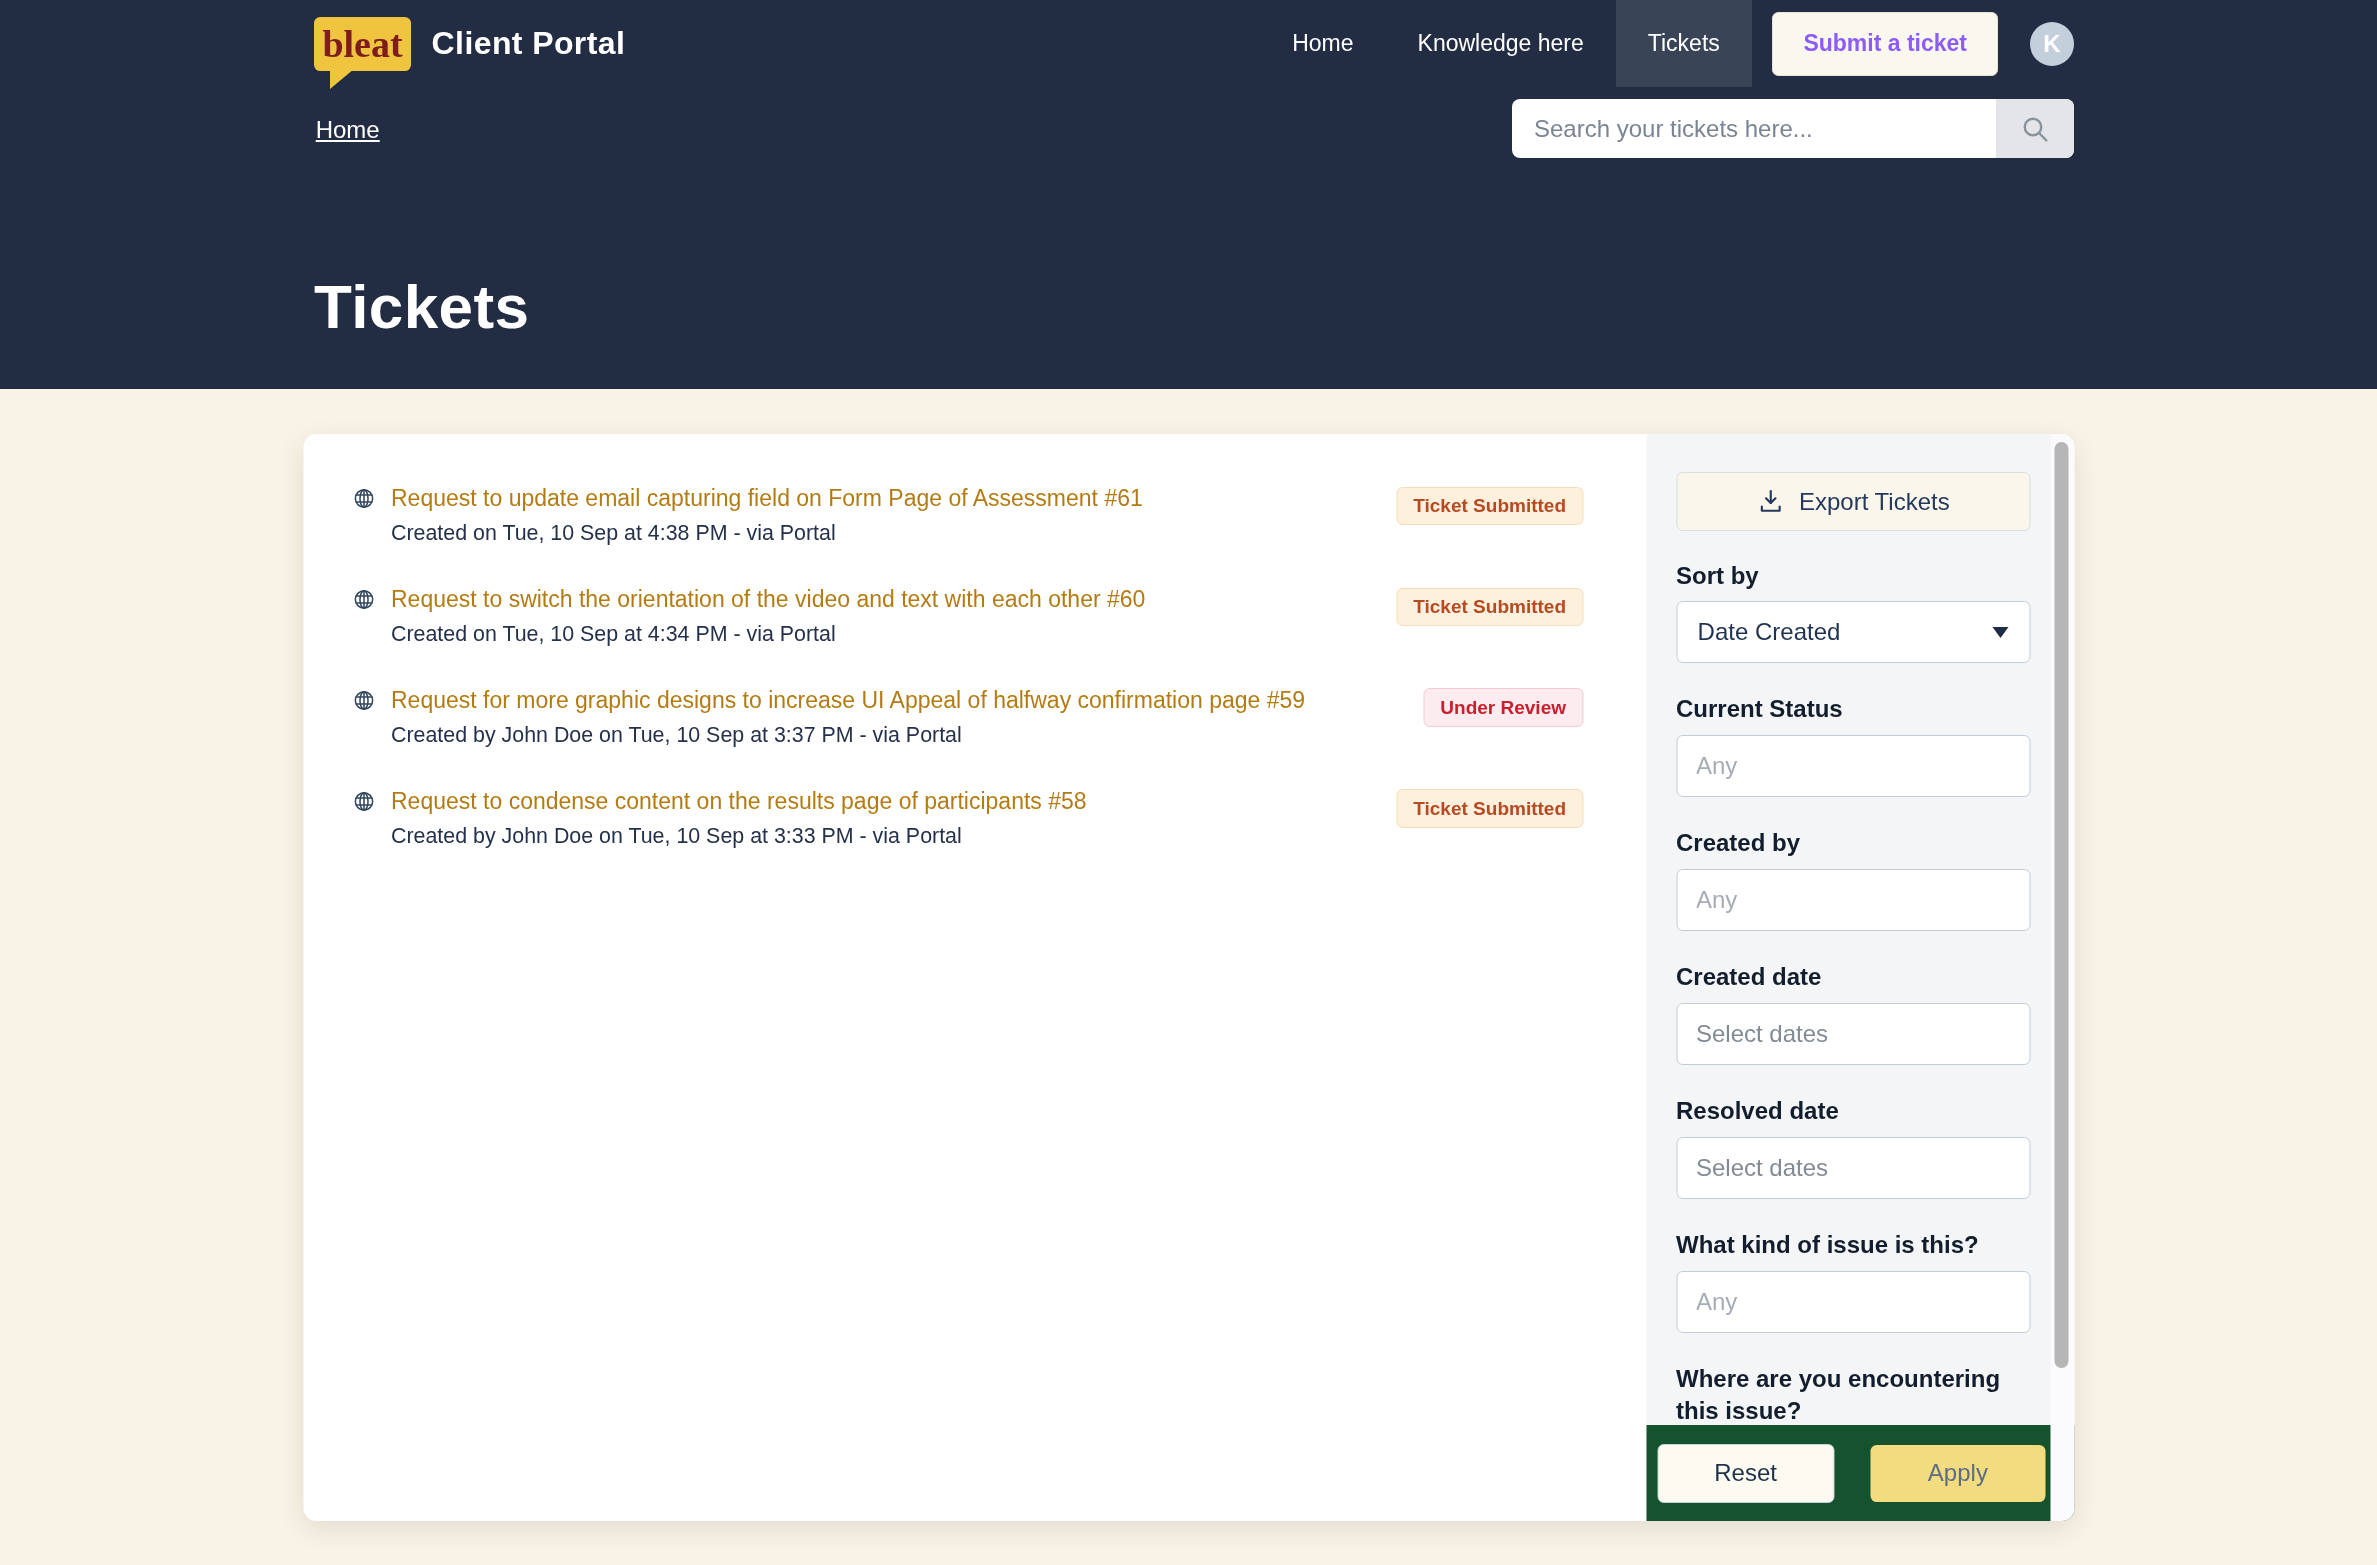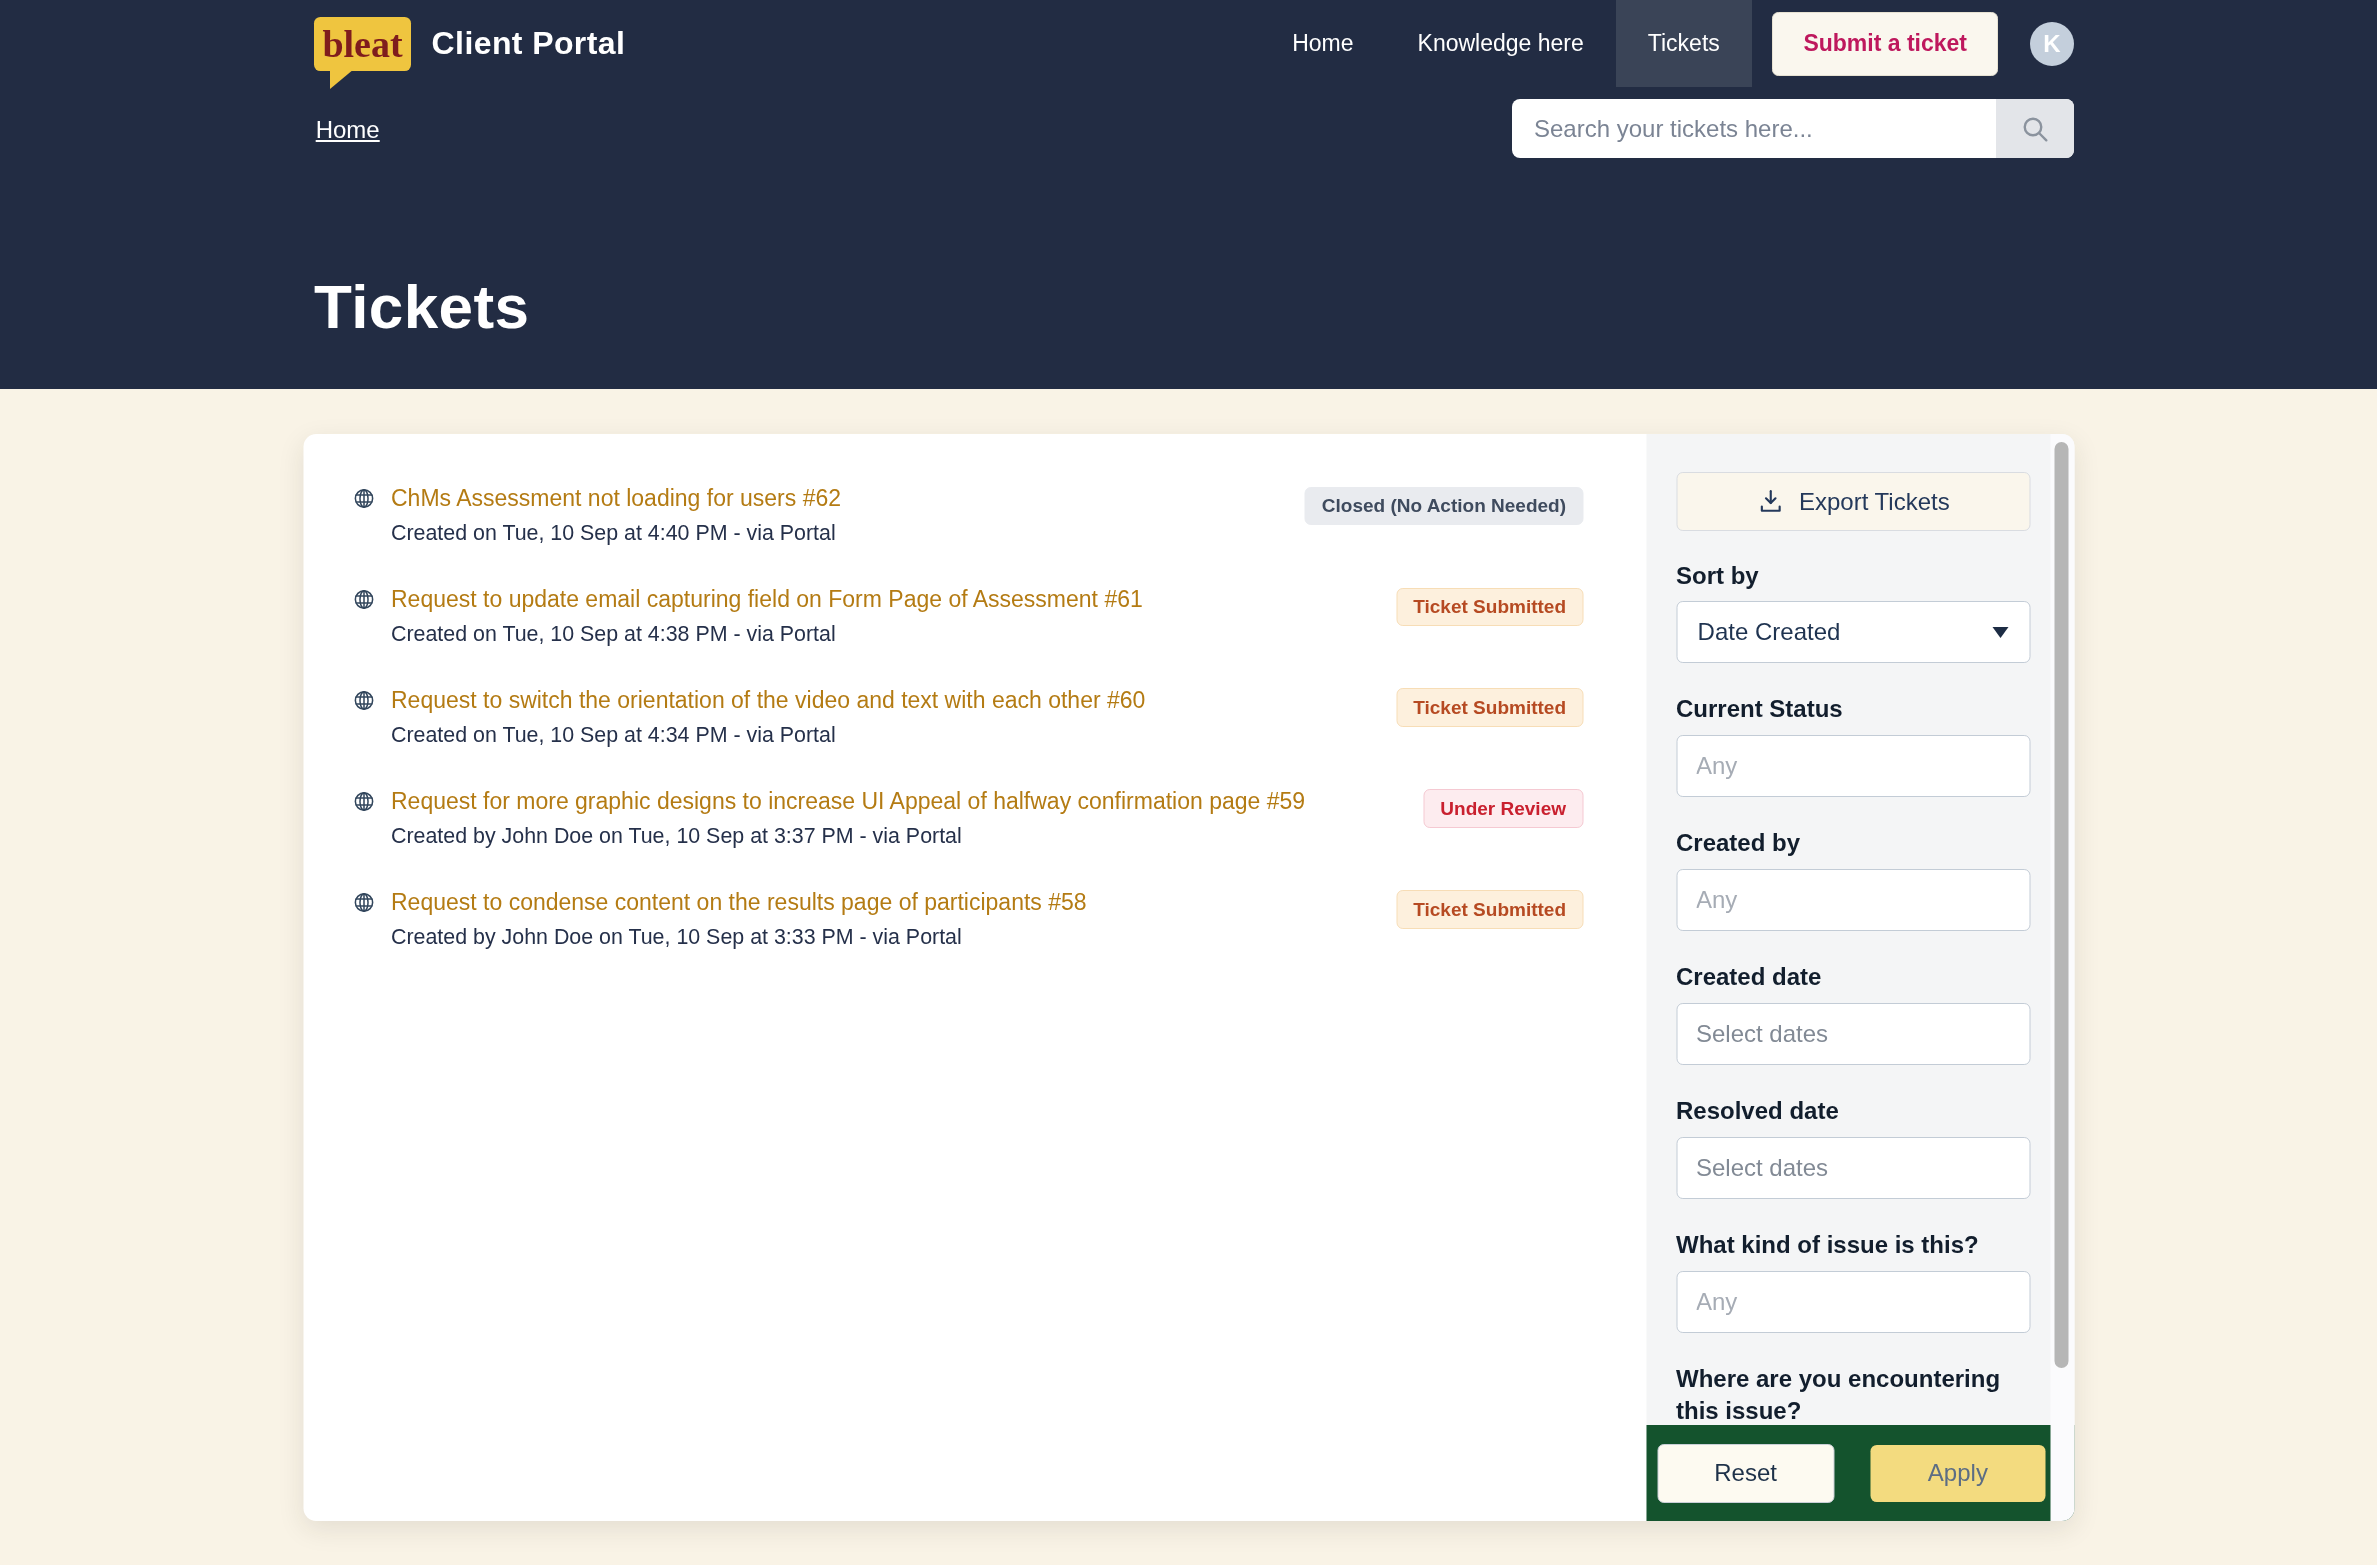--- a/index.html
+++ b/index.html
@@ -15,21 +15,21 @@
   .logo-bubble{position:relative;width:97px;height:54px;background:#efc53f;border-radius:6.3px;
     display:flex;align-items:center;justify-content:center;margin-top:1.6px;}
   .logo-bubble::after{content:"";position:absolute;left:16px;bottom:-17.4px;width:0;height:0;
     border-top:20.6px solid #efc53f;border-right:24px solid transparent;}
   .logo-text{font-family:"Liberation Serif", serif;font-weight:bold;font-size:38px;color:#7f1d1d;line-height:1;}
   .brand-title{color:#ffffff;font-size:32px;font-weight:bold;margin-left:20.6px;letter-spacing:0.4px;}
 
   .nav{position:absolute;right:0;top:0;height:87px;display:flex;align-items:stretch;}
   .nav-item{display:flex;align-items:center;padding:0 32px;color:#ffffff;font-size:23px;cursor:pointer;}
   .nav-item.active{background:#3a4457;}
-  .submit-btn{align-self:center;margin-left:20.6px;background:#faf7ee;color:#be185d;font-size:23px;
+  .submit-btn{align-self:center;margin-left:20.6px;background:#faf7ee;color:#8b5cf6;font-size:23px;
     font-weight:bold;padding:0 30px;height:62px;display:flex;align-items:center;border-radius:6.3px;
     border:0.8px solid #e7e2d2;cursor:pointer;}
   .avatar{align-self:center;margin-left:32px;width:44px;height:44px;border-radius:50%;background:#c4cfdc;
     color:#ffffff;font-size:24px;font-weight:bold;display:flex;align-items:center;justify-content:center;cursor:pointer;}
 
   .breadcrumb{position:absolute;left:12.7px;top:116px;color:#ffffff;font-size:24px;text-decoration:underline;cursor:pointer;}
   .search-box{position:absolute;right:0;top:99px;width:562px;height:59px;background:#ffffff;border-radius:8px;
     display:flex;overflow:hidden;}
   .search-box input{flex:1;border:none;outline:none;font-size:24px;padding:0 0 0 22px;color:#b91c1c;
     font-family:"Liberation Sans", sans-serif;background:transparent;}
@@ -116,32 +116,20 @@
       </div>
 
       <h1 class="page-title">Tickets</h1>
     </div>
   </div>
 
   <div class="card">
 
     <div class="ticket-list">
 
-      <div class="ticket-row">
-        <svg class="globe" viewBox="0 0 24 24" fill="none" stroke="#33475d" stroke-width="1.6">
-          <circle cx="12" cy="12" r="9"></circle>
-            <ellipse cx="12" cy="12" rx="4.2" ry="9"></ellipse>
-          <path d="M3.4 8.3h17.2M3.4 15.7h17.2M12 3v18"></path>
-        </svg>
-        <div>
-          <div class="ticket-title">ChMs Assessment not loading for users #62</div>
-          <div class="ticket-meta">Created on Tue, 10 Sep at 4:40 PM - via Portal</div>
-        </div>
-        <span class="badge gray">Closed (No Action Needed)</span>
-      </div>
 
       <div class="ticket-row">
         <svg class="globe" viewBox="0 0 24 24" fill="none" stroke="#33475d" stroke-width="1.6">
           <circle cx="12" cy="12" r="9"></circle>
             <ellipse cx="12" cy="12" rx="4.2" ry="9"></ellipse>
           <path d="M3.4 8.3h17.2M3.4 15.7h17.2M12 3v18"></path>
         </svg>
         <div>
           <div class="ticket-title">Request to update email capturing field on Form Page of Assessment #61</div>
           <div class="ticket-meta">Created on Tue, 10 Sep at 4:38 PM - via Portal</div>

